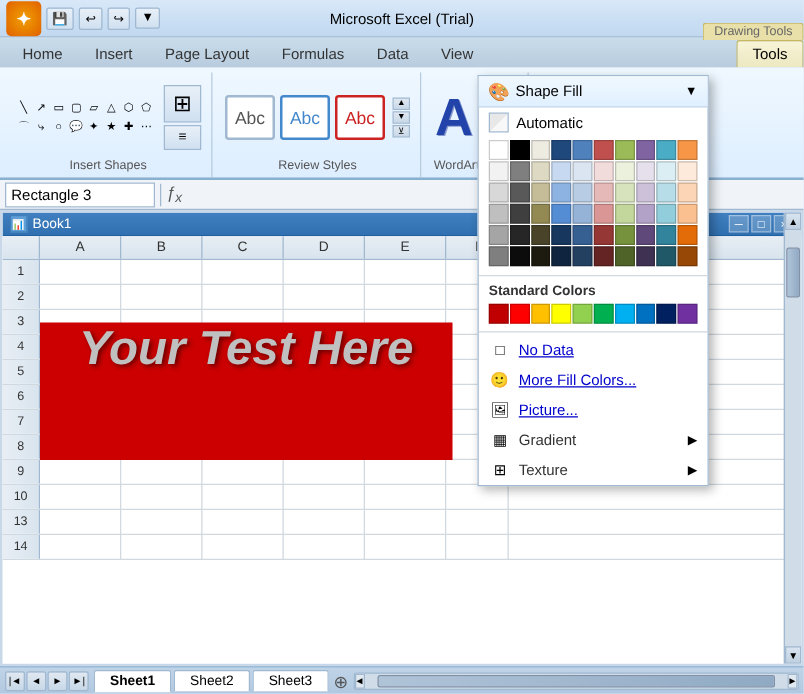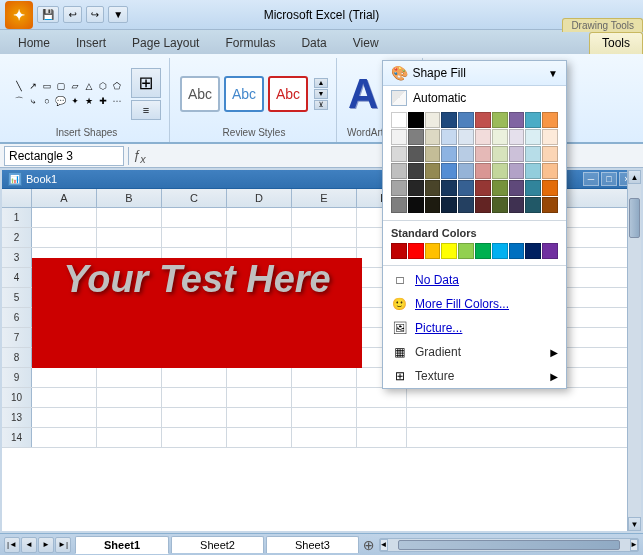--- a/index.html
+++ b/index.html
@@ -218,21 +218,21 @@
     .status-bar {
       height: 22px;
       background: linear-gradient(to bottom, #c0d4e8, #b0c8e0);
       border-top: 1px solid #8ab0d0;
       display: flex;
       align-items: center;
       padding: 0 4px;
       gap: 0;
     }
     .sheet-tab {
-      padding: 2px 28px;
+      padding: 2px 12px;
       background: white;
       border: 1px solid #a0b8d0;
       border-bottom: none;
       font-size: 11px;
       cursor: pointer;
       border-radius: 2px 2px 0 0;
       margin-right: 2px;
     }
     .sheet-tab.active {
       background: white;

